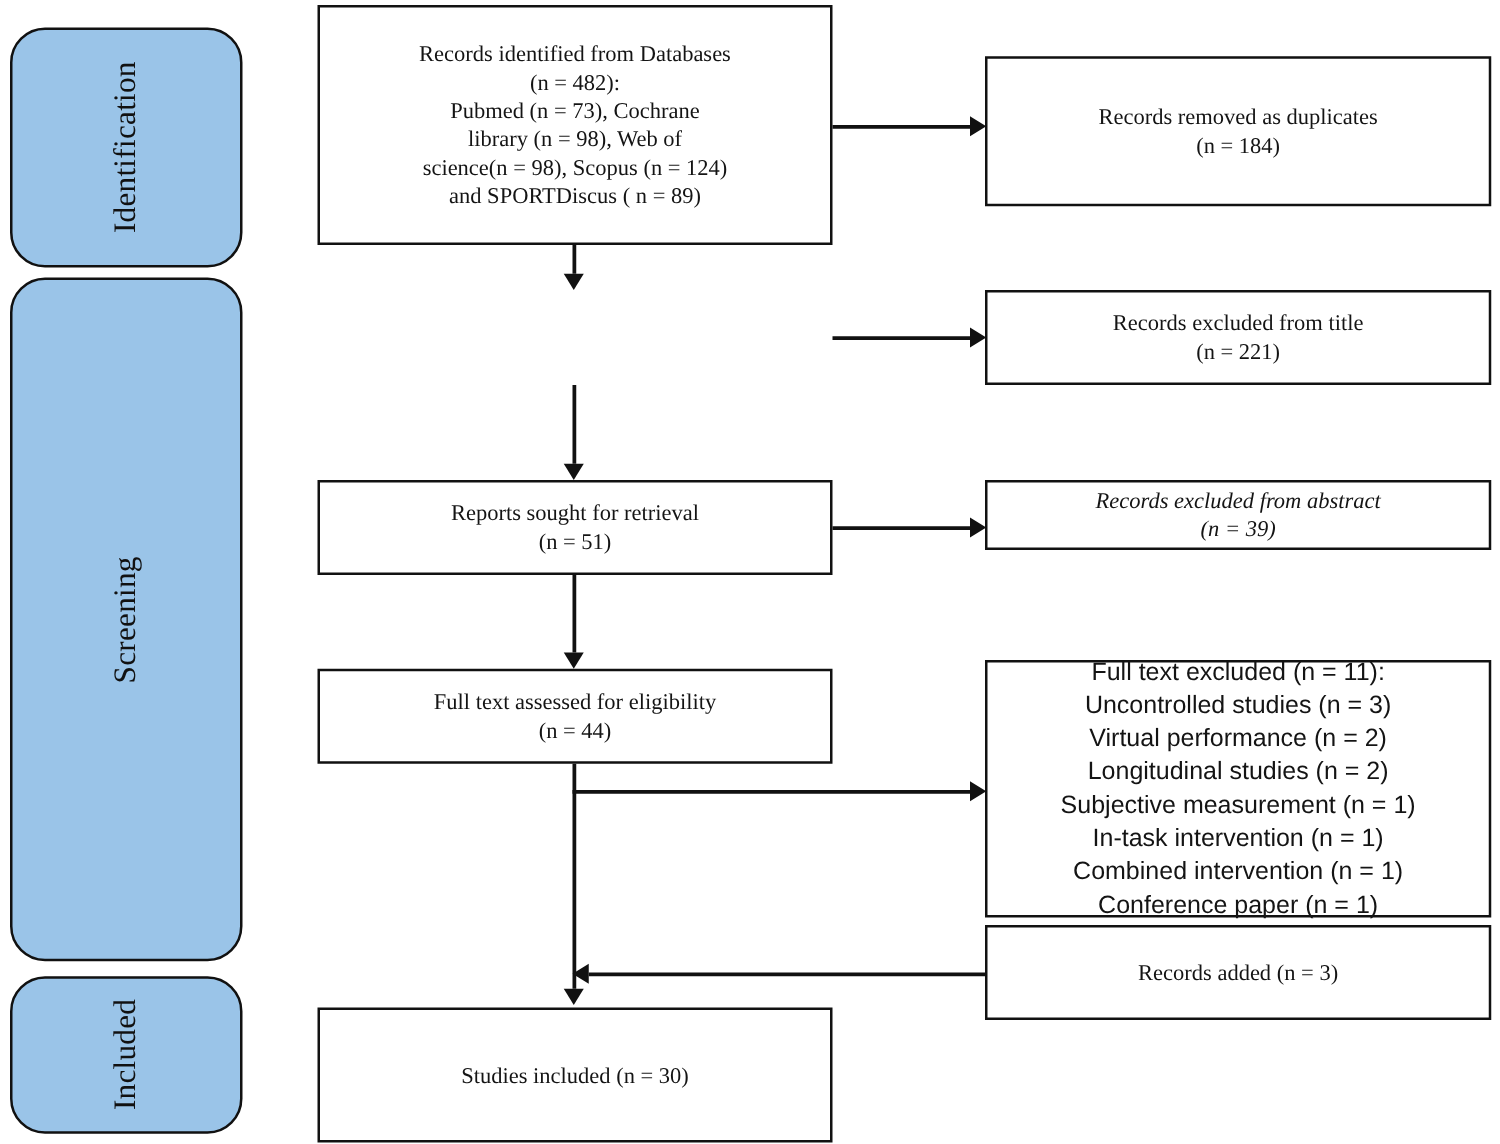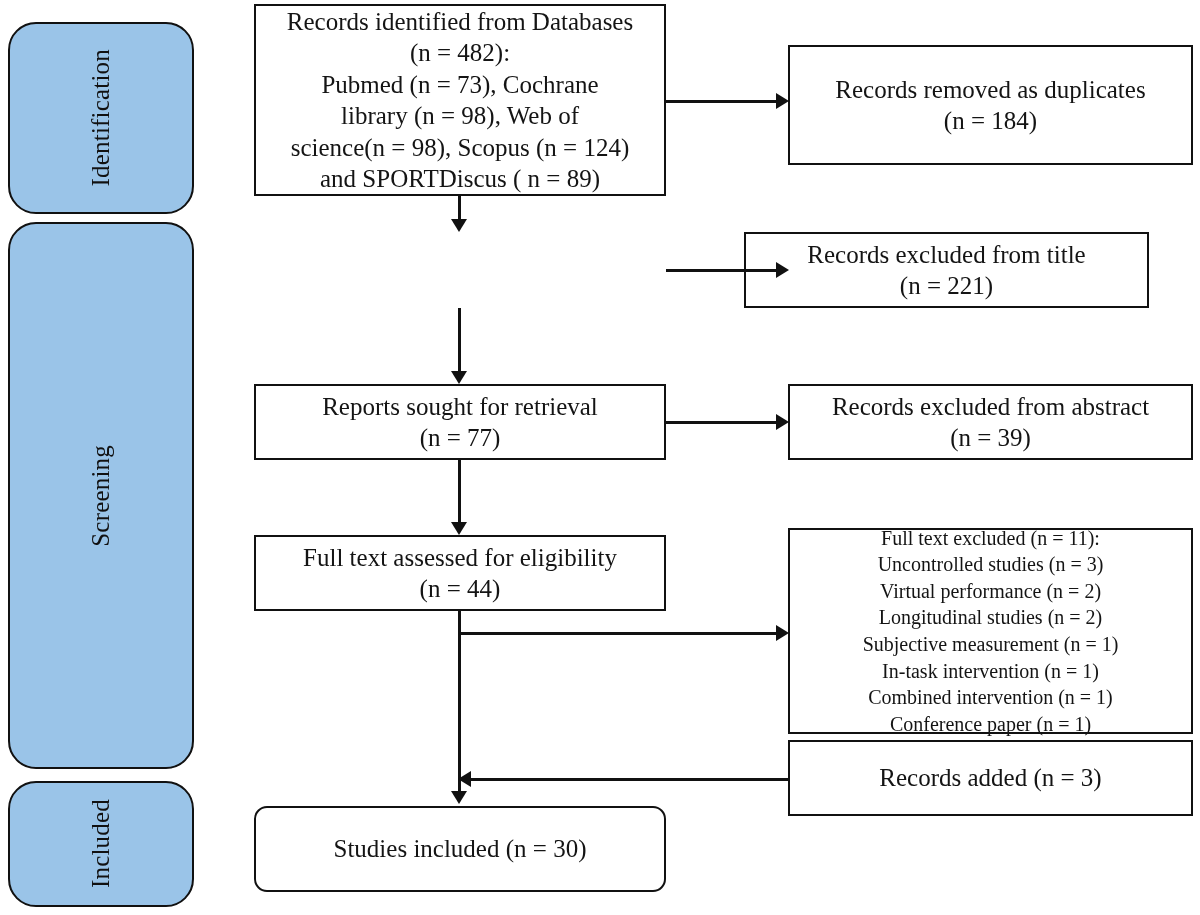--- a/index.html
+++ b/index.html
@@ -46,28 +46,28 @@
     border: 2.5px solid #111111;
     box-sizing: border-box;
     display: flex;
     align-items: center;
     justify-content: center;
     padding: 4px 10px;
   }
   .flow-text {
     text-align: center;
     font-family: "Liberation Serif", "DejaVu Serif", serif;
-    font-size: 25px;
+    font-size: 18px;
     line-height: 1.26;
     color: #141414;
     white-space: pre-line;
   }
   
   .flow-box.reasons .flow-text {
-    font-family: Liberation Serif, serif;
+    font-family: Liberation Sans, sans-serif;
     font-size: 20px;
     line-height: 1.33;
     text-align: center;
   }
   
   .conn {
     position: absolute;
     background: #111111;
   }
   .conn.h { height: 2.5px; }
@@ -115,43 +115,43 @@
 (n = 482):
 Pubmed (n = 73),  Cochrane
 library (n = 98), Web of
 science(n = 98), Scopus (n = 124)
 and SPORTDiscus ( n = 89)</span>
   </div>
 
 
   <div class="flow-box" style="left:254px; top:384px; width:412px; height:76px;">
     <span class="flow-text">Reports sought for retrieval
-(n = 77)</span>
+(n = 51)</span>
   </div>
 
   <div class="flow-box" style="left:254px; top:535px; width:412px; height:76px;">
     <span class="flow-text">Full text assessed for eligibility
 (n = 44)</span>
   </div>
 
-  <div class="flow-box" style="left:254px; top:806px; width:412px; height:86px;border-radius:13px;">
+  <div class="flow-box" style="left:254px; top:806px; width:412px; height:108px;">
     <span class="flow-text">Studies included (n = 30)</span>
   </div>
 
   <div class="flow-box" style="left:788px; top:45px; width:405px; height:120px;justify-content:center;">
     <span class="flow-text">Records removed as duplicates
 (n = 184)</span>
   </div>
 
-  <div class="flow-box" style="left:744px; top:232px; width:405px; height:76px;">
+  <div class="flow-box" style="left:788px; top:232px; width:405px; height:76px;">
     <span class="flow-text">Records excluded from title
 (n = 221)</span>
   </div>
 
-  <div class="flow-box" style="left:788px; top:384px; width:405px; height:76px;">
+  <div class="flow-box" style="left:788px; top:384px; width:405px; height:56px;font-style:italic;">
     <span class="flow-text">Records excluded from abstract
 (n = 39)</span>
   </div>
 
   <div class="flow-box reasons" style="left:788px; top:528px; width:405px; height:206px;">
     <span class="flow-text">Full text excluded (n = 11):
 Uncontrolled studies (n = 3)
 Virtual performance (n = 2)
 Longitudinal studies (n = 2)
 Subjective measurement (n = 1)

